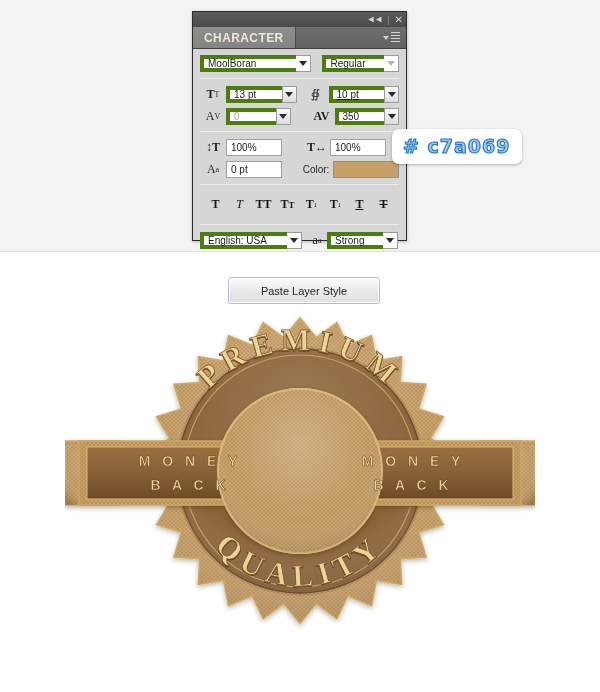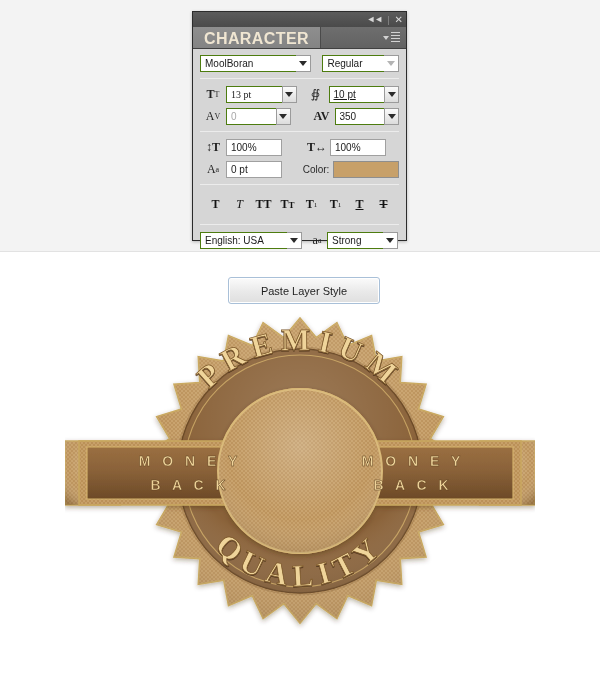--- a/index.html
+++ b/index.html
@@ -36,42 +36,42 @@
   .tb-sep { color: #8d8d8d; font-size: 9px; margin-left: 5px; }
 
   .panel-tabbar {
     height: 22px; width: 100%;
     background: linear-gradient(to bottom, #6e6e6e 0%, #626262 100%);
     display: flex; align-items: stretch; position: relative;
     border-bottom: 1px solid #404040;
   }
   .panel-tab {
     background: linear-gradient(to bottom, #8e8e8e 0%, #848484 100%);
-    padding: 0 11px; display: flex; align-items: flex-end;
-    font-size: 16px; letter-spacing: .4px; color: #f0e6d2;
+    padding: 0 11px; display: flex; align-items: center;
+    font-size: 12px; letter-spacing: .4px; color: #f0e6d2;
     font-weight: bold;
     border-right: 1px solid #4a4a4a;
   }
   .panel-menu-btn {
     margin-left: auto; display: flex; align-items: center;
     padding-right: 6px; color: #d2d2d2; font-size: 9px;
   }
   .hamburger { display:inline-block; width:9px; }
   .hamburger i { display:block; height:1px; background:#d2d2d2; margin-bottom:2px; }
   .tri-down { display:inline-block; width:0;height:0;
       border-left:3px solid transparent;border-right:3px solid transparent;
       border-top:4px solid #d2d2d2; margin-right:2px; vertical-align: middle;}
 
   .panel-body { padding: 6px 7px 0 7px; }
 
   .row { display: flex; align-items: center; margin-bottom: 5px; }
 
   
   .tfield {
-    background: #ffffff; border: 1px solid #4d7c0f;
+    background: #ffffff; border: 4px solid #4d7c0f;
     height: 17px; font-size: 10px; color: #1a1a1a;
     display: flex; align-items: center; padding: 0 4px;
     font-family: "Liberation Sans", sans-serif;
   }
   .tfield.dim { color: #a8a8a8; }
   .tfield.flat { border:1px solid #a0a0a0; background:#fff; }
 
   .combo { display: flex; align-items: stretch; }
   .combo .tfield { border-right: none; }
   .arrowbtn {
@@ -189,21 +189,21 @@
       </div>
 
       <div class="divline"></div>
 
       <div class="row">
         <span class="glyph">
             <b>T</b>
             <small>T</small>
           </span>
         <div class="combo" style="width:71px;">
-          <div class="tfield" style="flex:1;font-family:Liberation Serif, serif;">13 pt</div>
+          <div class="tfield" style="flex:1;">13 pt</div>
           <div class="arrowbtn">
               <span class="caret"></span>
             </div>
         </div>
         <span class="glyph" style="margin-left:6px;">∯</span>
         <div class="combo" style="width:71px;">
           <div class="tfield" style="flex:1;text-decoration:underline;">10 pt</div>
           <div class="arrowbtn">
               <span class="caret"></span>
             </div>
@@ -291,20 +291,21 @@
           <div class="tfield" style="flex:1;">Strong</div>
           <div class="arrowbtn" style="background:#fff;border-left:none;">
               <span class="caret"></span>
             </div>
         </div>
       </div>
 
     </div>
   </div>
 
+  <div id="hex-callout"># c7a069</div>
 
 </div>
 
 <div id="bottom-section">
 
   <div id="paste-layer-style-btn">
     <span>Paste Layer Style</span>
   </div>
 
   <div id="badge-wrap">

